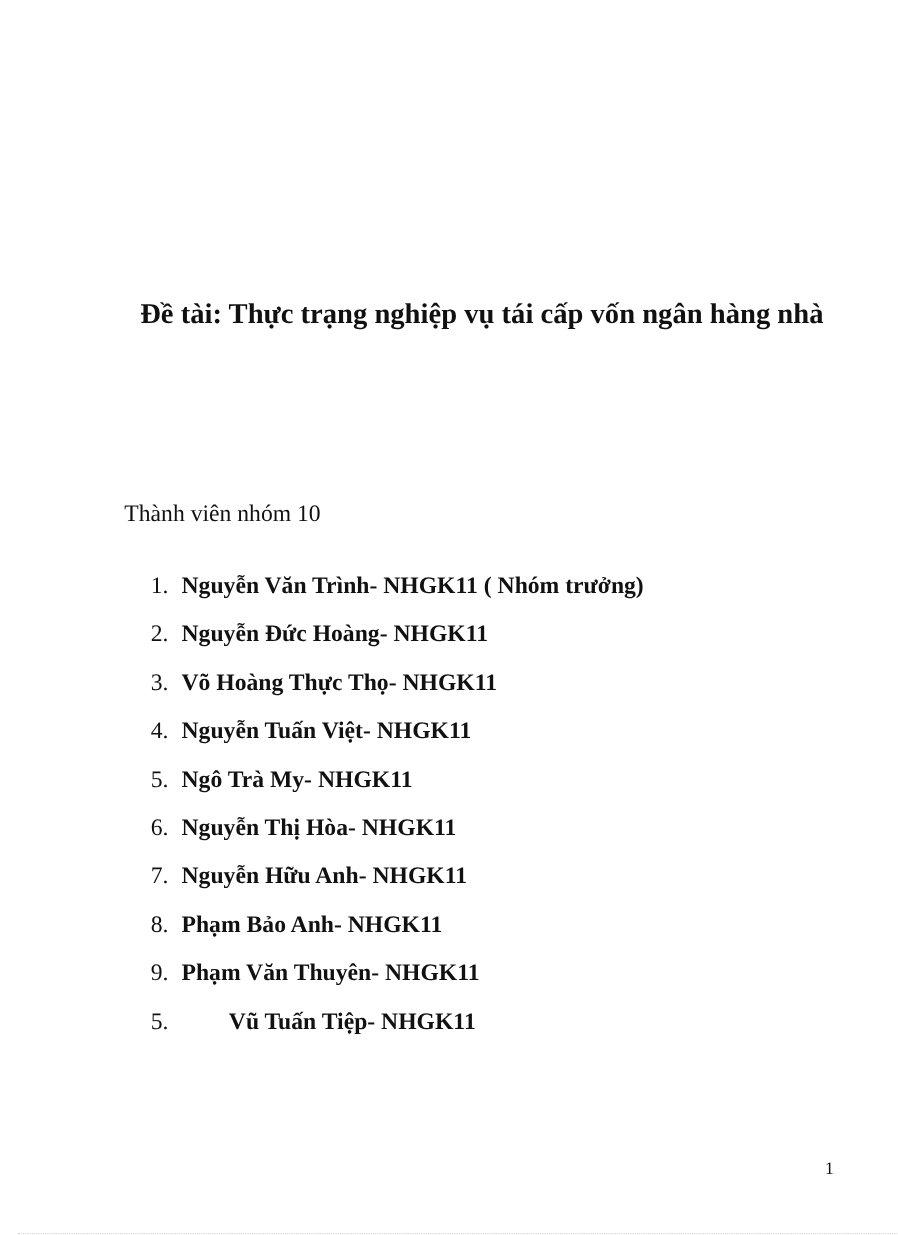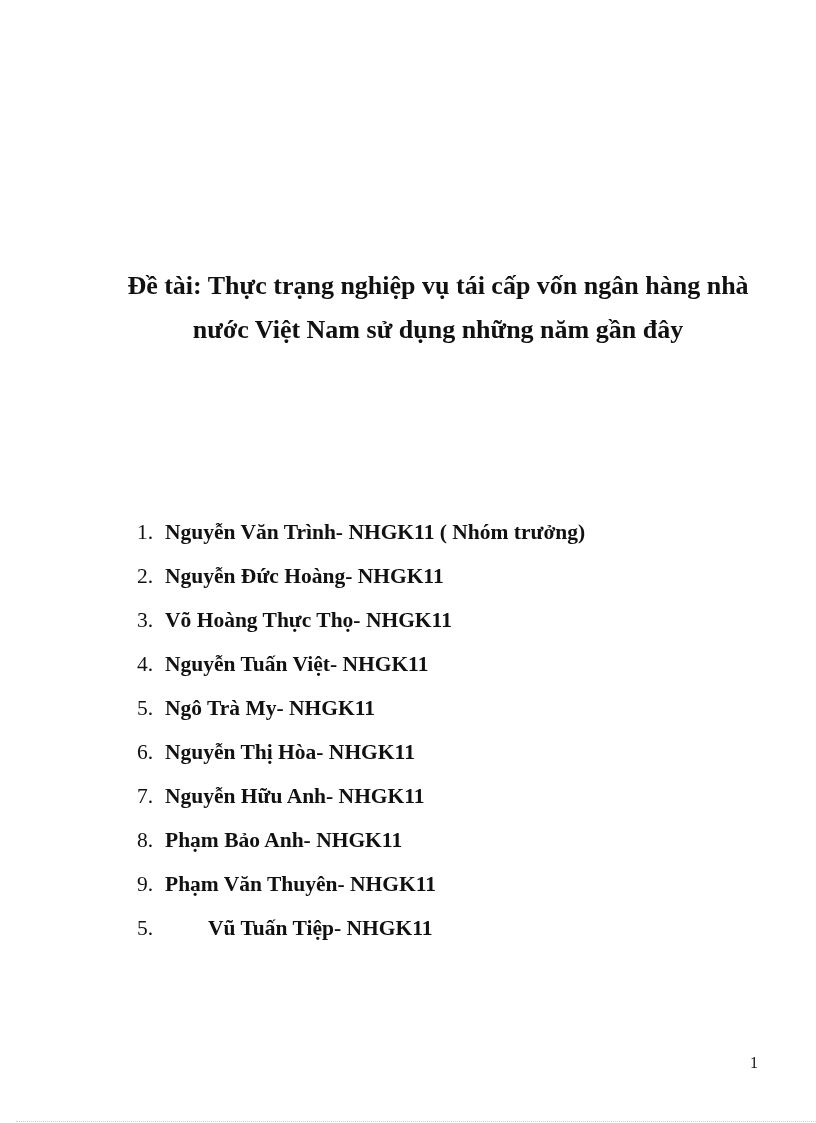--- a/index.html
+++ b/index.html
@@ -92,23 +92,23 @@
       border-top: 1px dotted #cfcfcf;
     }
   </style>
 </head>
 <body>
 
 <div class="page">
 
   <div class="title">
     <span class="title-line">Đề tài: Thực trạng nghiệp vụ tái cấp vốn ngân hàng nhà</span>
-    <span class="title-line">nước Việt Nam sử dụng những năm gần đây</span>
   </div>
 
+  <div class="members-heading">Thành viên nhóm 10</div>
 
   <ol class="member-list">
     <li class="member-item" style="top:0px;">
       <span class="member-num">1.</span>
       <span class="member-name">Nguyễn Văn Trình- NHGK11 ( Nhóm trưởng)</span>
     </li>
     <li class="member-item" style="top:44px;">
       <span class="member-num">2.</span>
       <span class="member-name">Nguyễn Đức Hoàng- NHGK11</span>
     </li>

